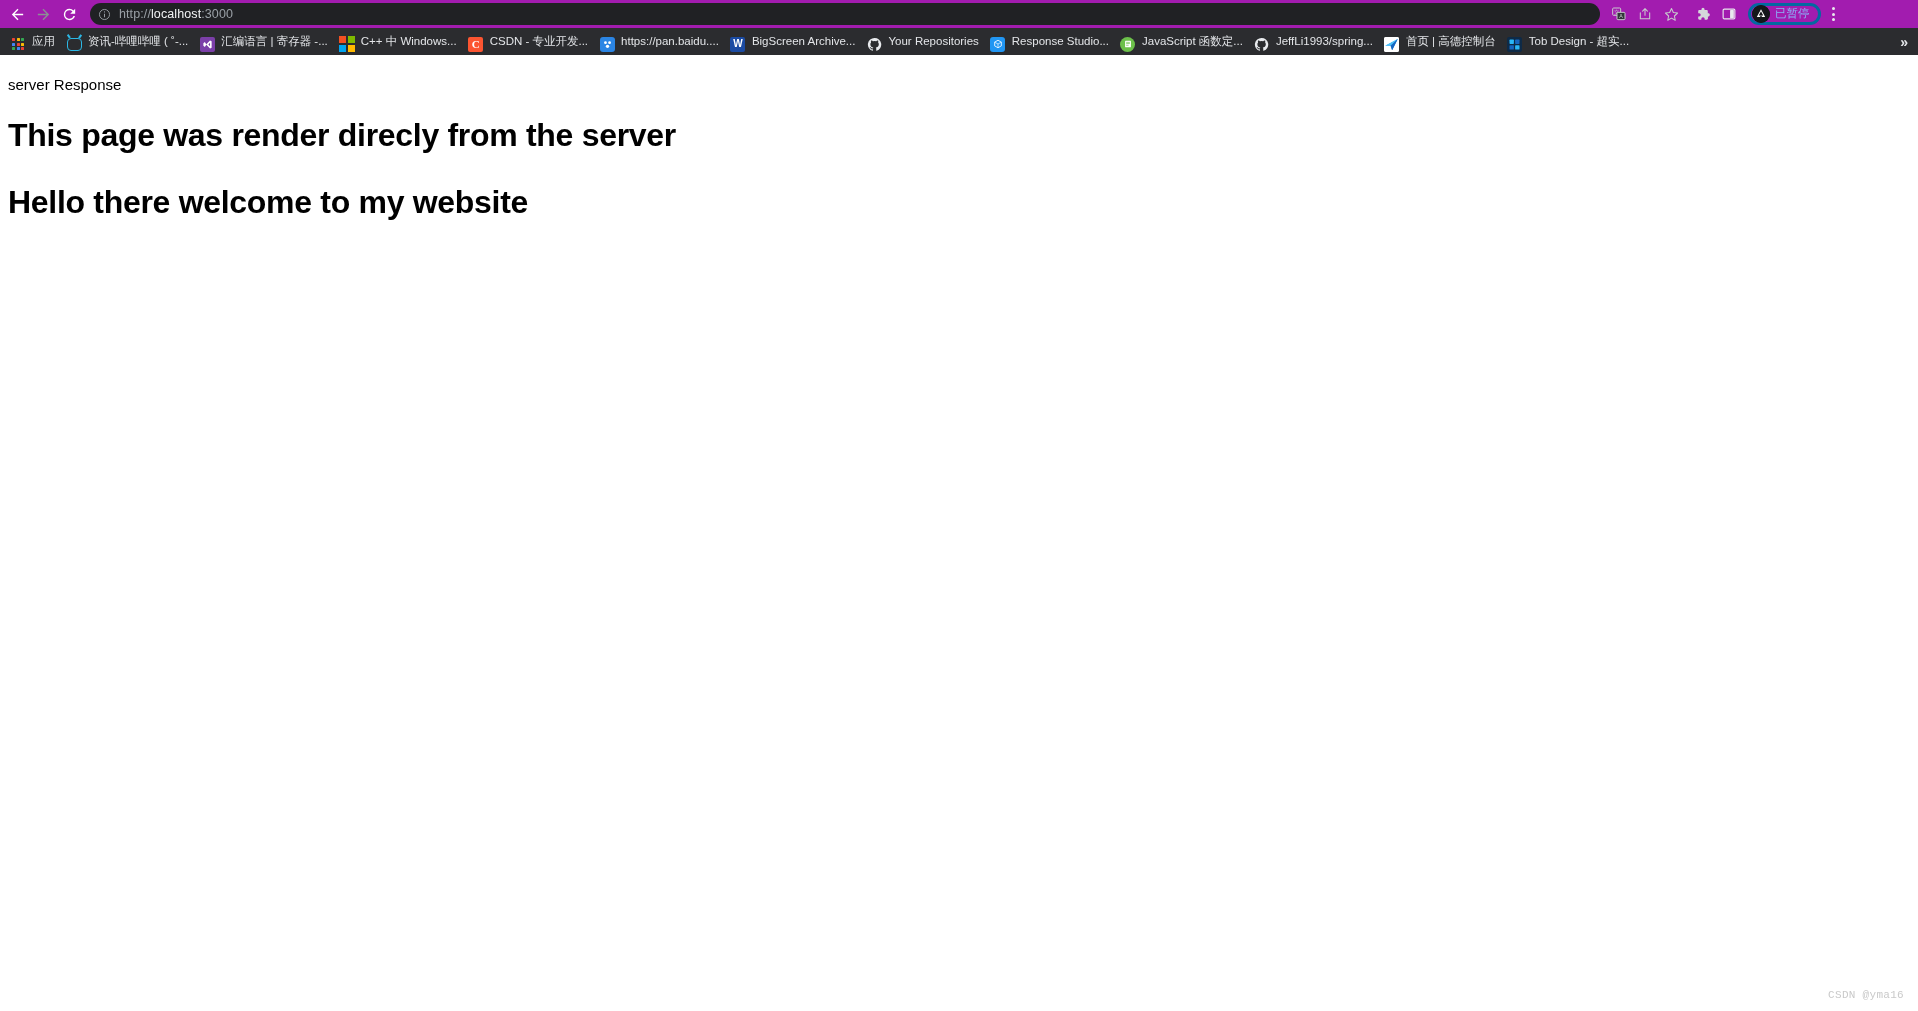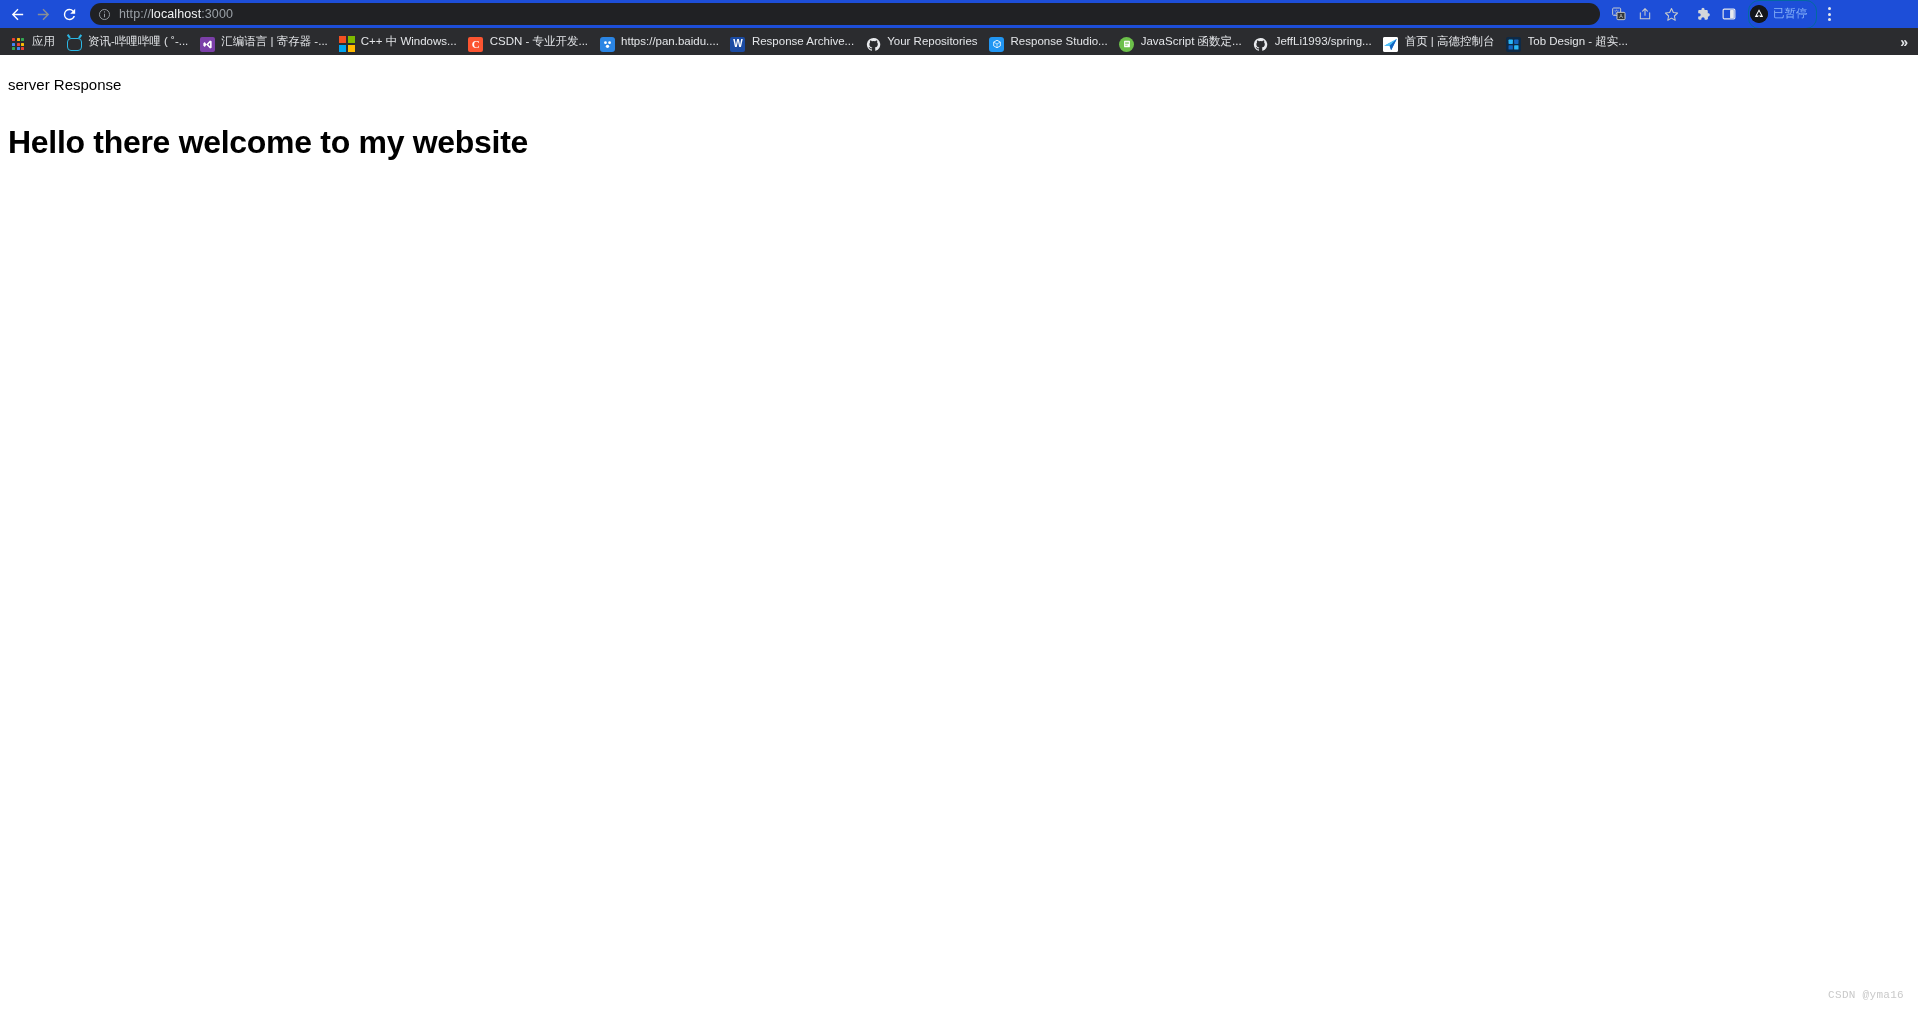--- a/index.html
+++ b/index.html
@@ -18,21 +18,21 @@
     height: 1011px;
     display: flex;
     flex-direction: column;
     background: #ffffff;
   }
 
   
   .toolbar {
     height: 28px;
     min-height: 28px;
-    background: #1d4ed8;
+    background: #a21caf;
     display: flex;
     align-items: center;
     padding: 0 6px 0 4px;
     position: relative;
   }
 
   .nav-btn {
     width: 26px;
     height: 26px;
     display: flex;
@@ -81,22 +81,22 @@
     width: 26px;
     height: 26px;
     display: flex;
     align-items: center;
     justify-content: center;
     flex: 0 0 auto;
   }
   .tb-icon.wide { margin-left: 6px; }
 
   .profile-pill {
-    height: 29px;
-    border: 1px solid #0369a1;
+    height: 22px;
+    border: 3px solid #0369a1;
     border-radius: 11px;
     display: flex;
     align-items: center;
     padding: 0 8px 0 1px;
     margin-left: 6px;
     flex: 0 0 auto;
   }
   .profile-avatar {
     width: 18px; height: 18px;
     border-radius: 50%;
@@ -475,21 +475,21 @@
           </svg>
         </span>
       </span>
       <span class="bm-label">https://pan.baidu....</span>
     </div>
 
     <div class="bm">
       <span class="bm-icon">
         <span class="ic-w">W</span>
       </span>
-      <span class="bm-label">Response Archive...</span>
+      <span class="bm-label">BigScreen Archive...</span>
     </div>
 
     <div class="bm">
       <span class="bm-icon">
         <svg width="15" height="15" viewBox="0 0 24 24" aria-hidden="true">
           <path d="M12 1.5A10.5 10.5 0 0 0 8.7 22c.5.1.7-.2.7-.5v-2c-2.9.6-3.5-1.3-3.5-1.3-.5-1.2-1.2-1.5-1.2-1.5-1-.7.1-.7.1-.7 1 .1 1.6 1.1 1.6 1.1.9 1.6 2.5 1.1 3.1.9.1-.7.4-1.1.7-1.4-2.3-.3-4.8-1.2-4.8-5.2 0-1.2.4-2.1 1.1-2.8-.1-.3-.5-1.4.1-2.9 0 0 .9-.3 2.9 1.1a10 10 0 0 1 5.3 0c2-1.4 2.9-1.1 2.9-1.1.6 1.5.2 2.6.1 2.9.7.7 1.1 1.6 1.1 2.8 0 4-2.5 4.9-4.8 5.2.4.3.7 1 .7 2v2.9c0 .3.2.6.7.5A10.5 10.5 0 0 0 12 1.5z" fill="#e8eaed"></path>
         </svg>
       </span>
       <span class="bm-label">Your Repositories</span>
     </div>
@@ -556,17 +556,18 @@
         </span>
       </span>
       <span class="bm-label">Tob Design - 超实...</span>
     </div>
 
     <div class="bm-overflow">»</div>
   </div>
 
   <div class="page">
     <p class="page-line">server Response</p>
+    <h1 class="page-h first">This page was render direcly from the server</h1>
     <h1 class="page-h second">Hello there welcome to my website</h1>
     <div class="watermark">CSDN @yma16</div>
   </div>
 
 </div>
 
 </body></html>

